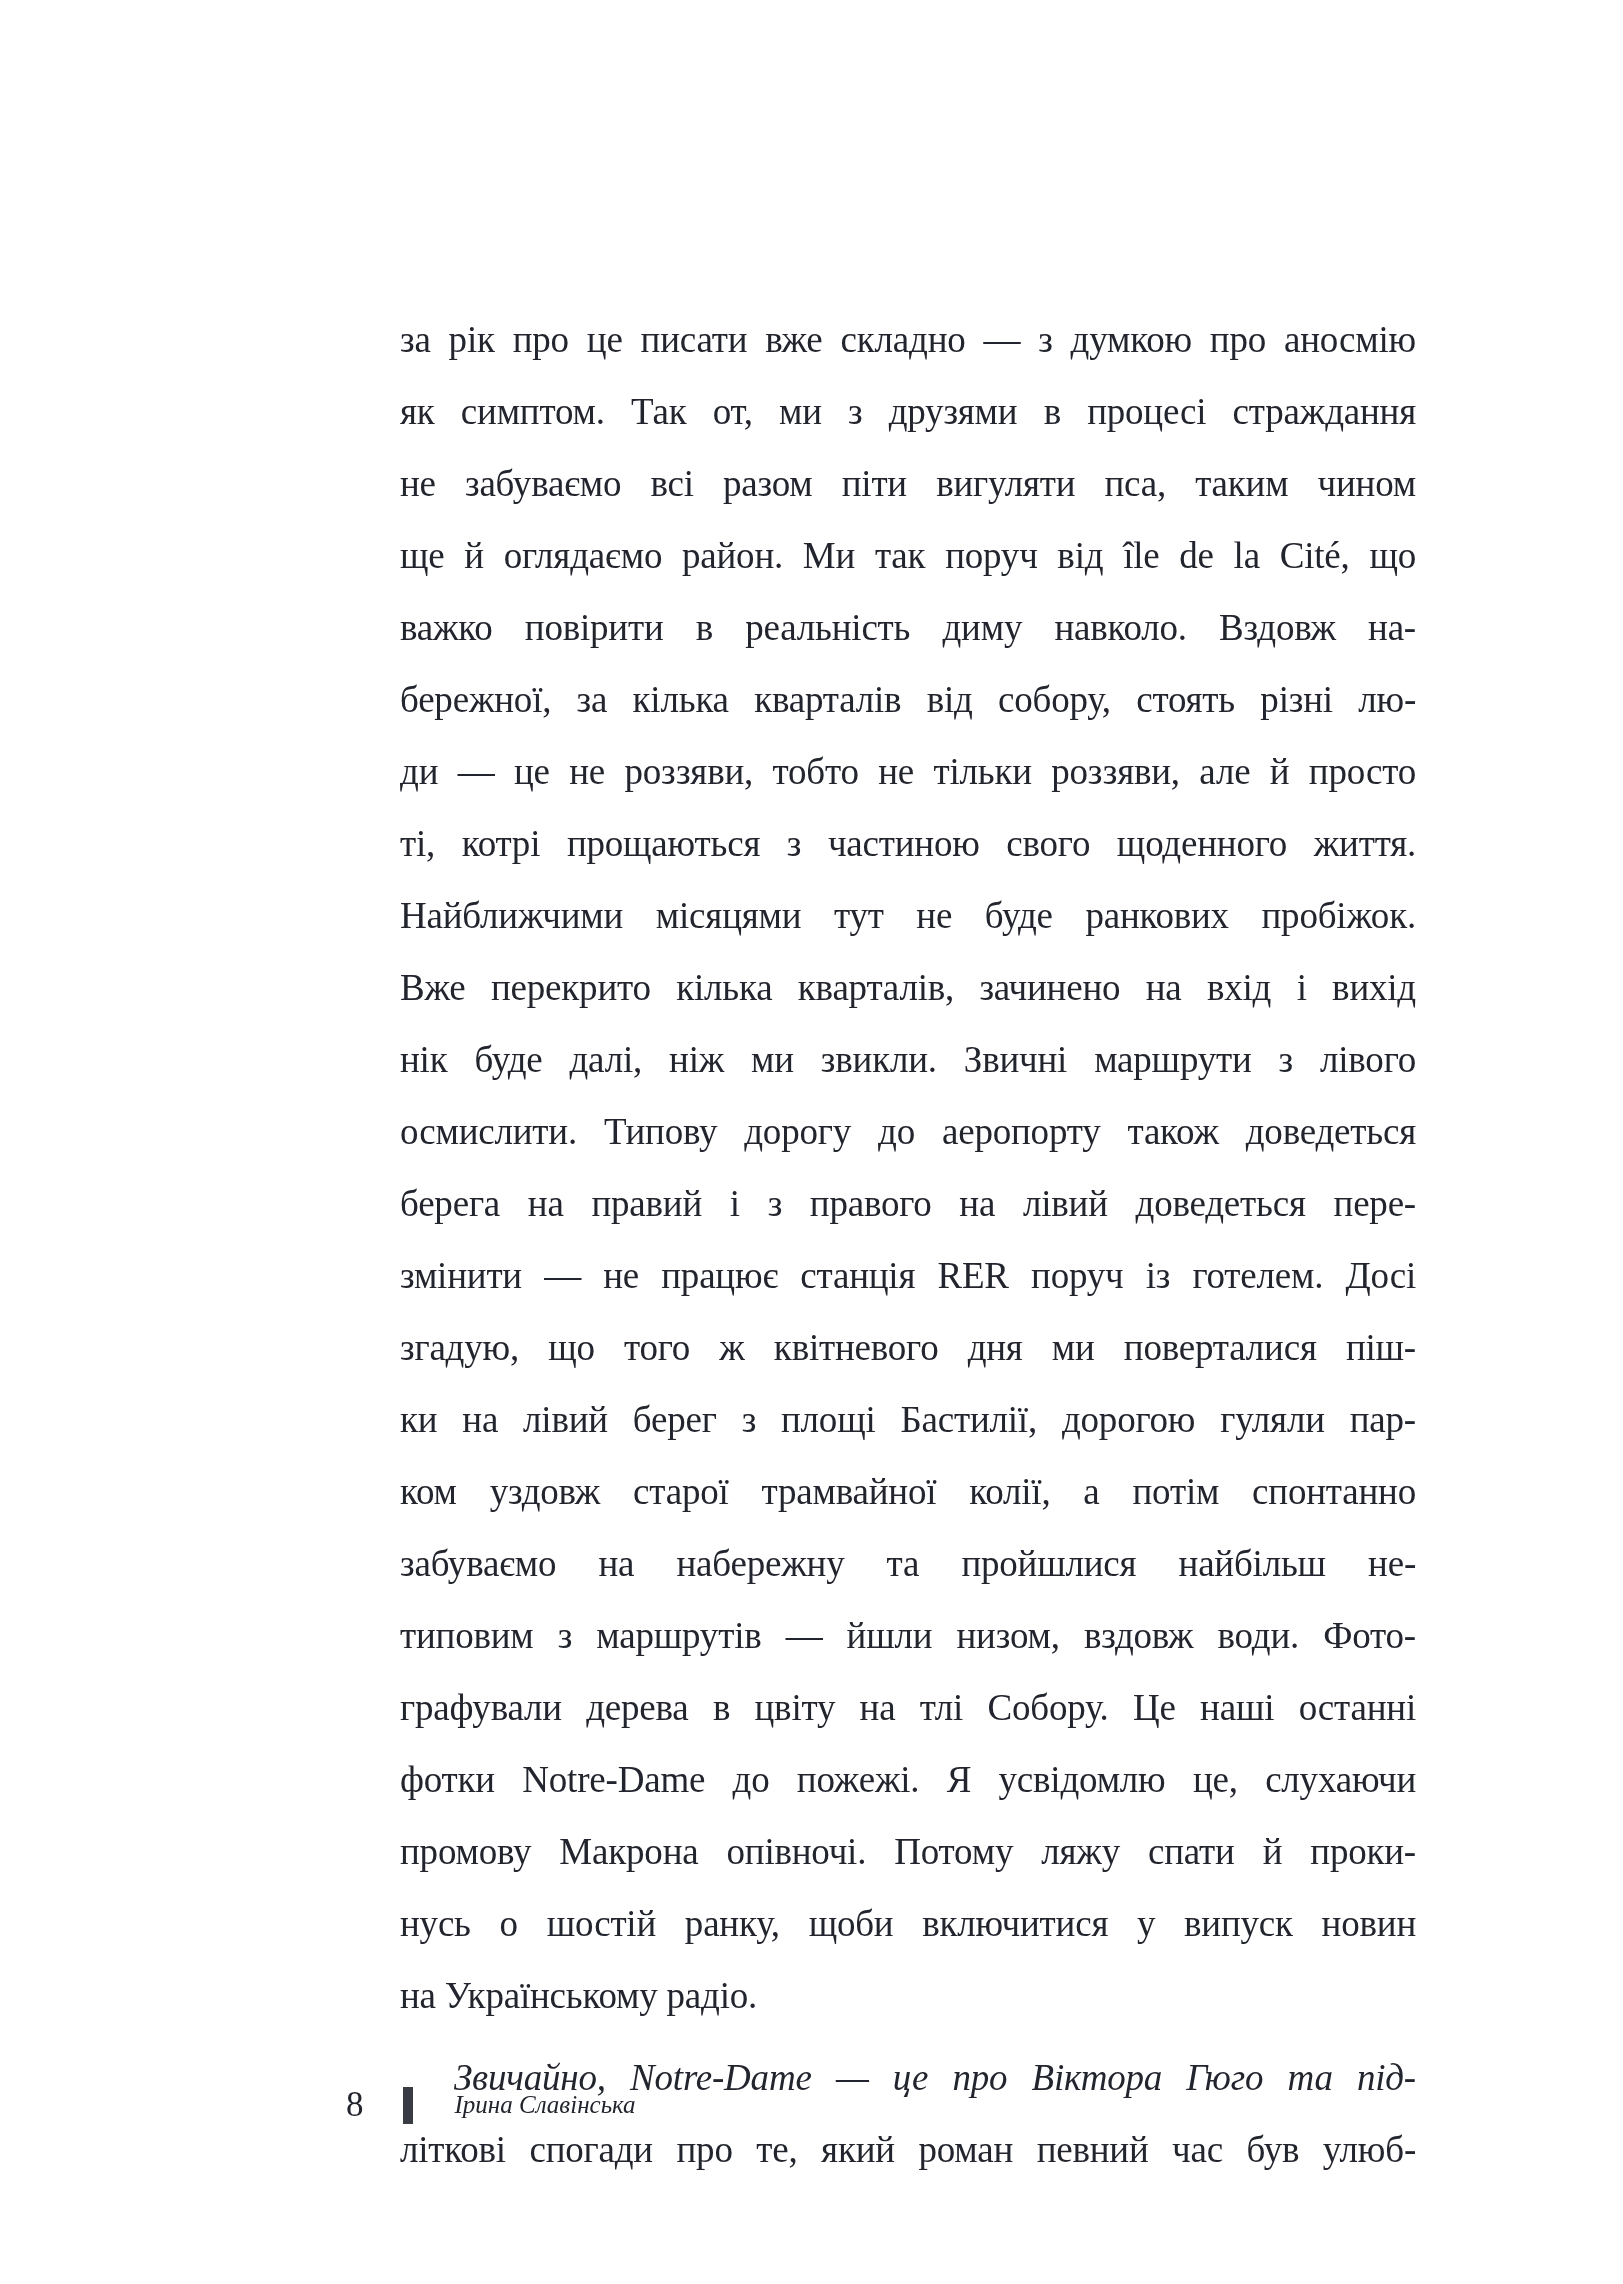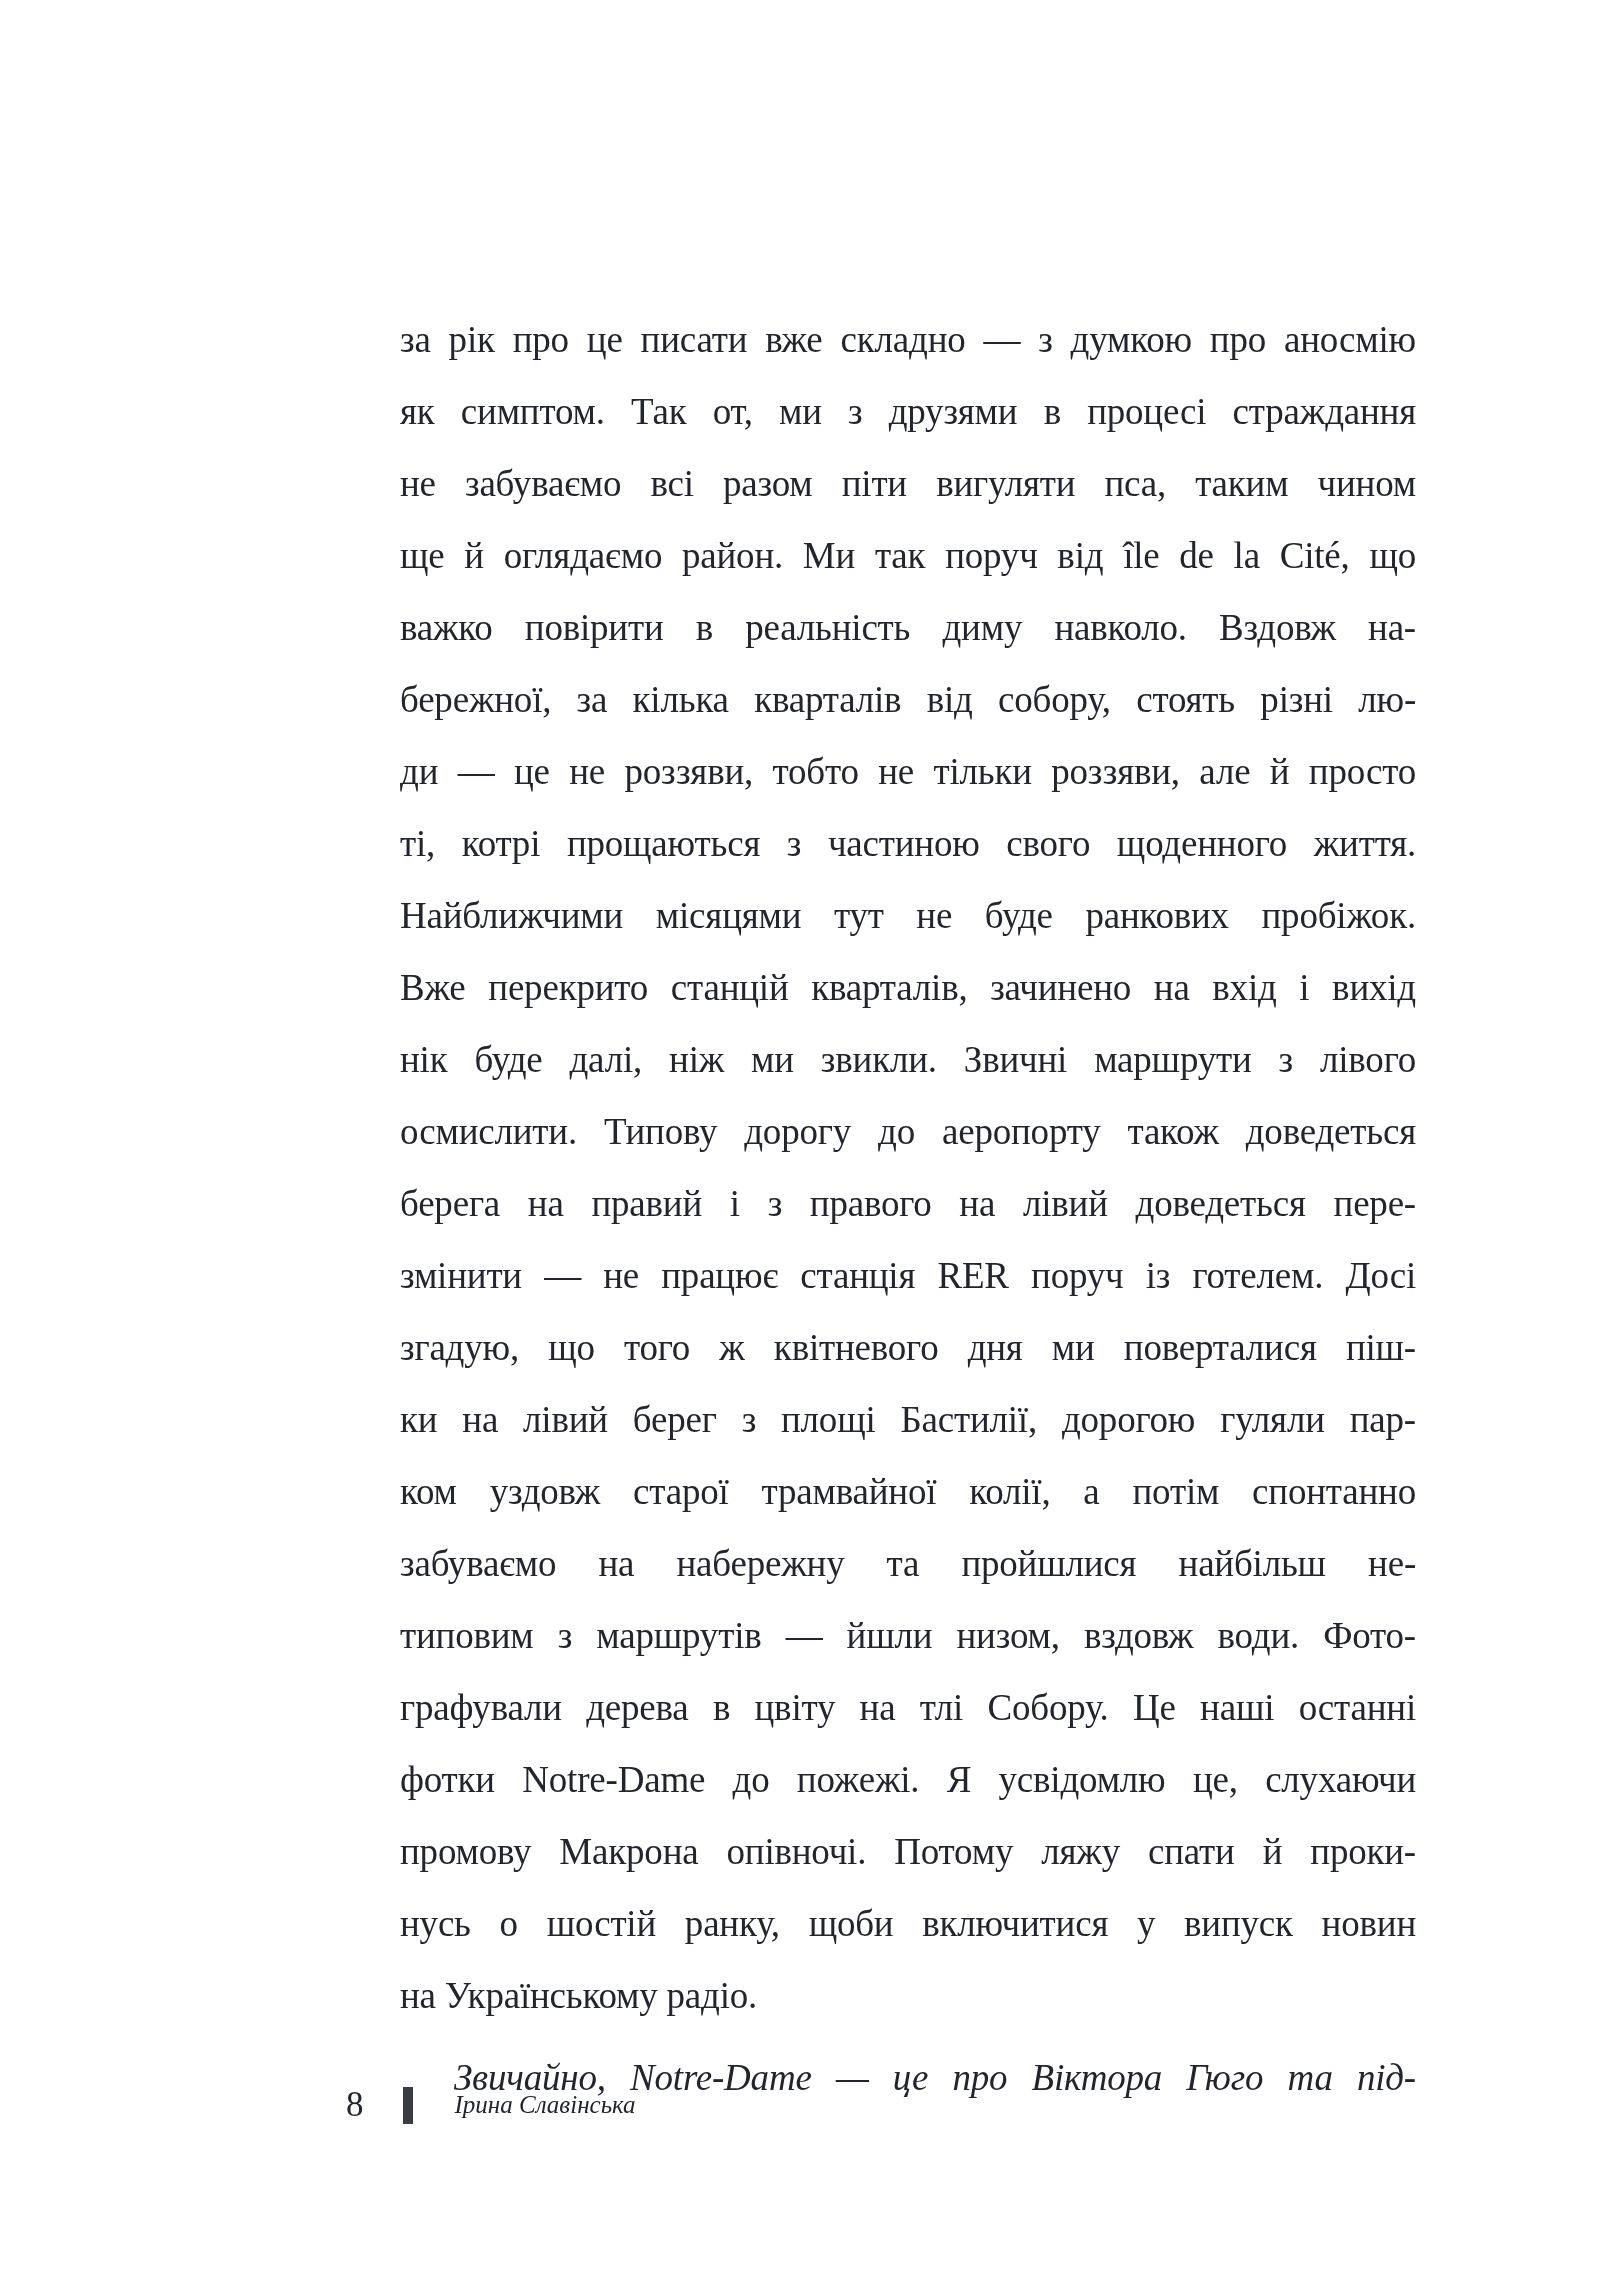--- a/index.html
+++ b/index.html
@@ -80,38 +80,39 @@
     <div class="para para-1">
         <div class="line">за рік про це писати вже складно — з думкою про аносмію</div>
         <div class="line">як симптом. Так от, ми з друзями в процесі страждання</div>
         <div class="line">не забуваємо всі разом піти вигуляти пса, таким чином</div>
         <div class="line">ще й оглядаємо район. Ми так поруч від île de la Cité, що</div>
         <div class="line">важко повірити в реальність диму навколо. Вздовж на-</div>
         <div class="line">бережної, за кілька кварталів від собору, стоять різні лю-</div>
         <div class="line">ди — це не роззяви, тобто не тільки роззяви, але й просто</div>
         <div class="line">ті, котрі прощаються з частиною свого щоденного життя.</div>
         <div class="line">Найближчими місяцями тут не буде ранкових пробіжок.</div>
-        <div class="line">Вже перекрито станцій кварталів, зачинено на вхід і вихід</div>
+        <div class="line">Вже перекрито кілька кварталів, зачинено на вхід і вихід</div>
         <div class="line">нік буде далі, ніж ми звикли. Звичні маршрути з лівого</div>
         <div class="line">осмислити. Типову дорогу до аеропорту також доведеться</div>
         <div class="line">берега на правий і з правого на лівий доведеться пере-</div>
         <div class="line">змінити — не працює станція RER поруч із готелем. Досі</div>
         <div class="line">згадую, що того ж квітневого дня ми поверталися піш-</div>
         <div class="line">ки на лівий берег з площі Бастилії, дорогою гуляли пар-</div>
         <div class="line">ком уздовж старої трамвайної колії, а потім спонтанно</div>
         <div class="line">забуваємо на набережну та пройшлися найбільш не-</div>
         <div class="line">типовим з маршрутів — йшли низом, вздовж води. Фото-</div>
         <div class="line">графували дерева в цвіту на тлі Собору. Це наші останні</div>
         <div class="line">фотки Notre-Dame до пожежі. Я усвідомлю це, слухаючи</div>
         <div class="line">промову Макрона опівночі. Потому ляжу спати й проки-</div>
         <div class="line">нусь о шостій ранку, щоби включитися у випуск новин</div>
         <div class="line">на Українському радіо.</div>
       </div>
     <div class="para para-2">
         <div class="line">Звичайно, Notre-Dame — це про Віктора Гюго та під-</div>
+        <div class="line">літкові спогади про те, який роман певний час був улюб-</div>
       </div>
   </main>
 
   <footer class="footer">
     <span class="page-number">8</span>
     <span class="footer-divider"></span>
     <span class="author-name">Ірина Славінська</span>
   </footer>
 
 </div>

